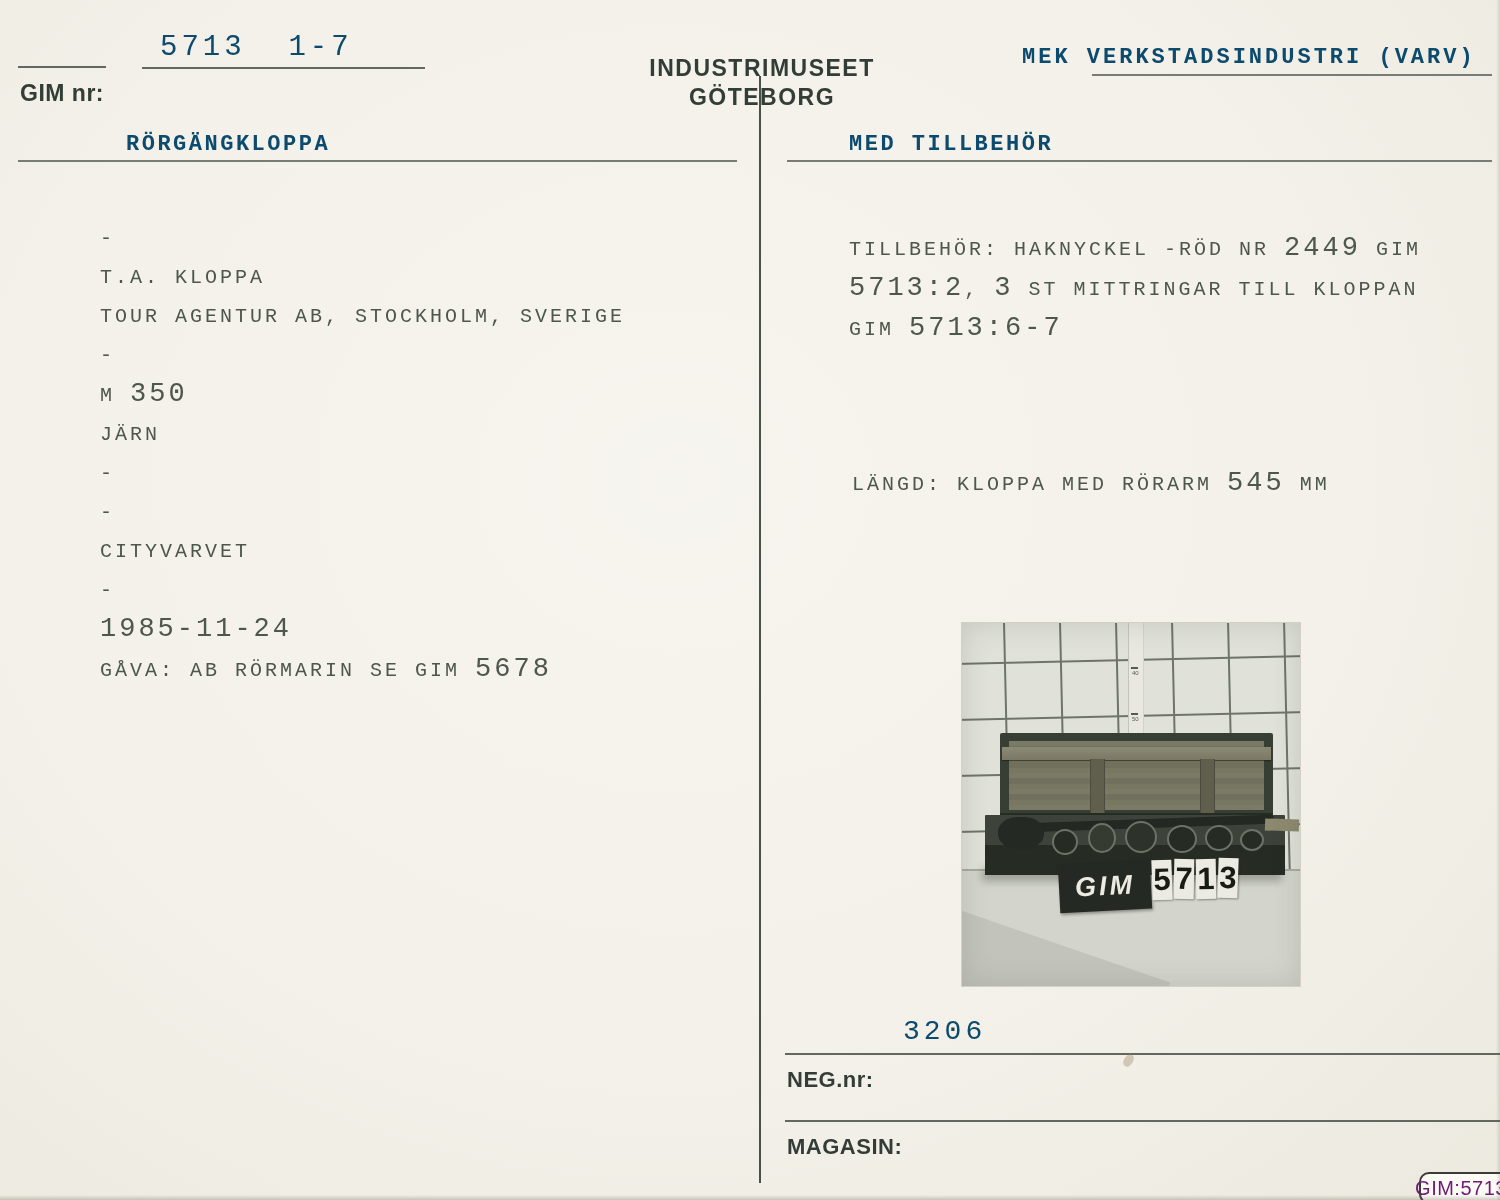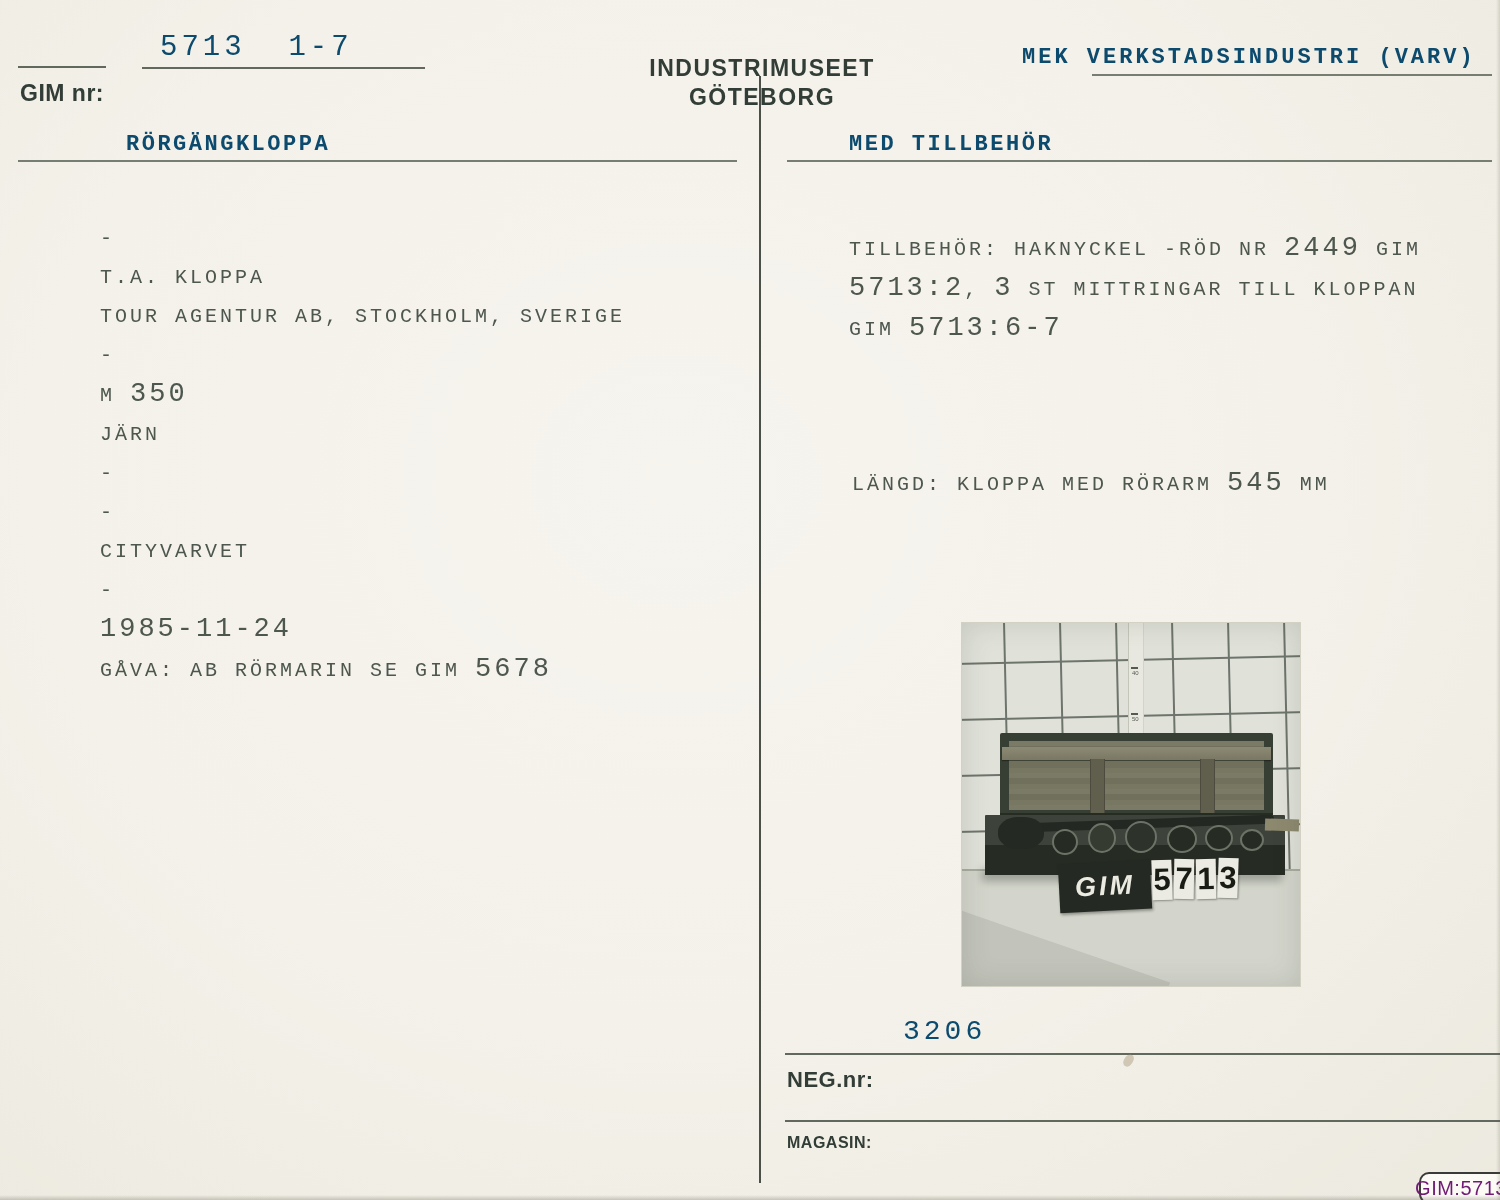--- a/index.html
+++ b/index.html
@@ -45,21 +45,21 @@
   .right-heading{left:849px;top:132px;}
   .right-heading-rule{left:787px;top:160px;width:705px;}
   
   .left-lines{left:100px;top:219px;}
   .acc-lines{left:849px;top:229px;}
   .length-line{left:852px;top:464px;}
   
   .neg-label{left:787px;top:1027px;font-size:22px;}
   .neg-value{left:903px;top:1016px;font-size:28px;}
   .neg-rule{left:785px;top:1053px;width:715px;}
-  .mag-label{left:787px;top:1094px;font-size:16px;}
+  .mag-label{left:787px;top:1094px;font-size:22px;}
   .mag-rule{left:785px;top:1120px;width:715px;}
   
   .photo{left:962px;top:623px;width:338px;height:363px;overflow:hidden;
     background:#e0e1da;outline:1px solid #d3d0c4;}
   .tile-wall{left:-20px;top:-20px;width:380px;height:300px;
     background-color:#e6e7e0;
     background-image:
       repeating-linear-gradient(90deg, transparent 0px, transparent 54px, #6d736b 54px, #6d736b 56px),
       repeating-linear-gradient(0deg, transparent 0px, transparent 54px, #6d736b 54px, #6d736b 56px);
     background-position:10px 36px;

